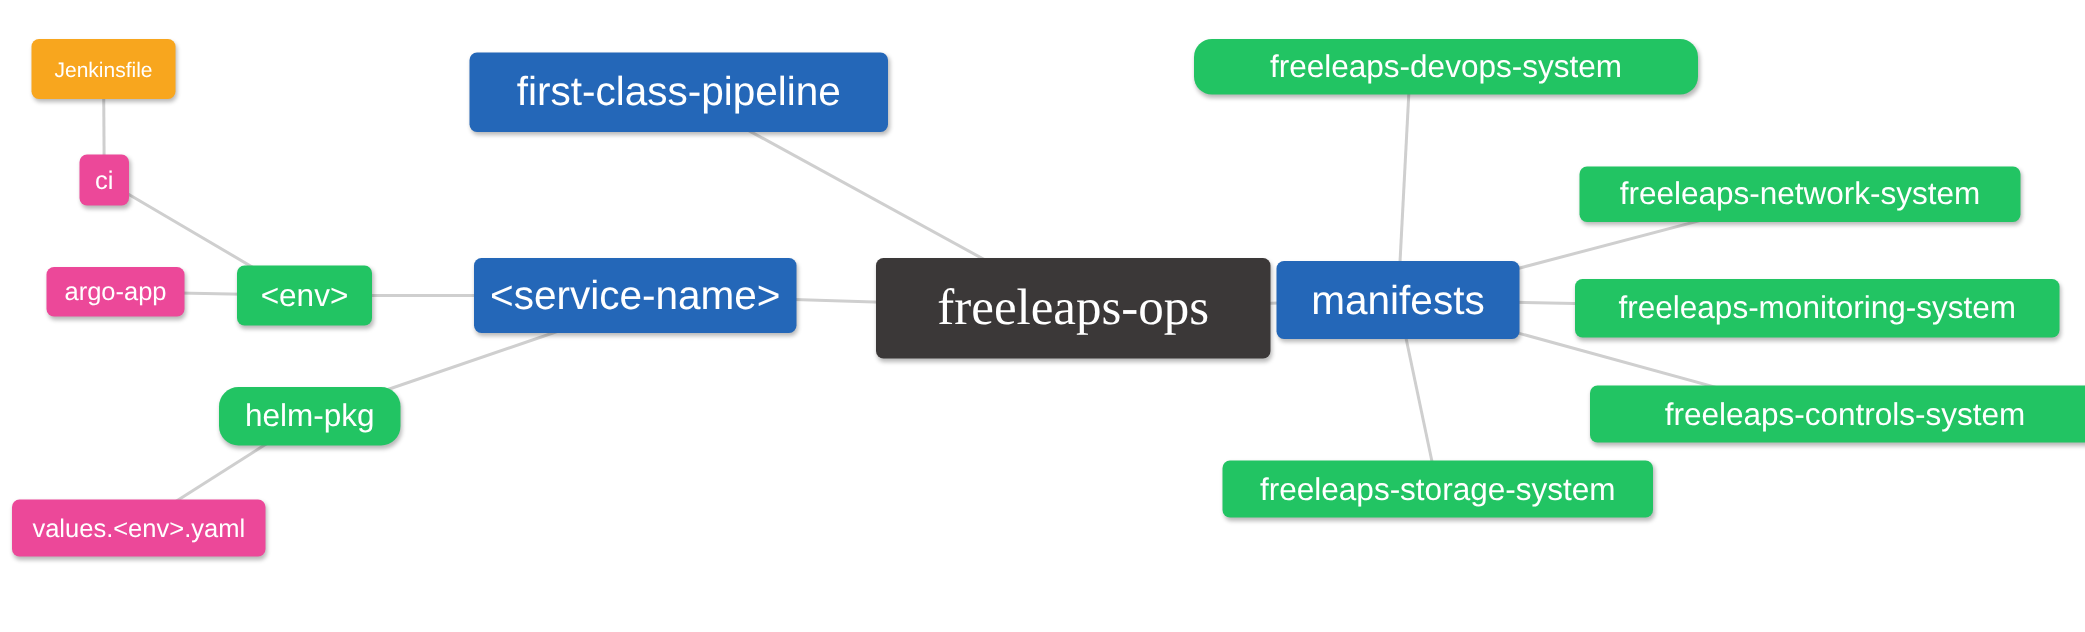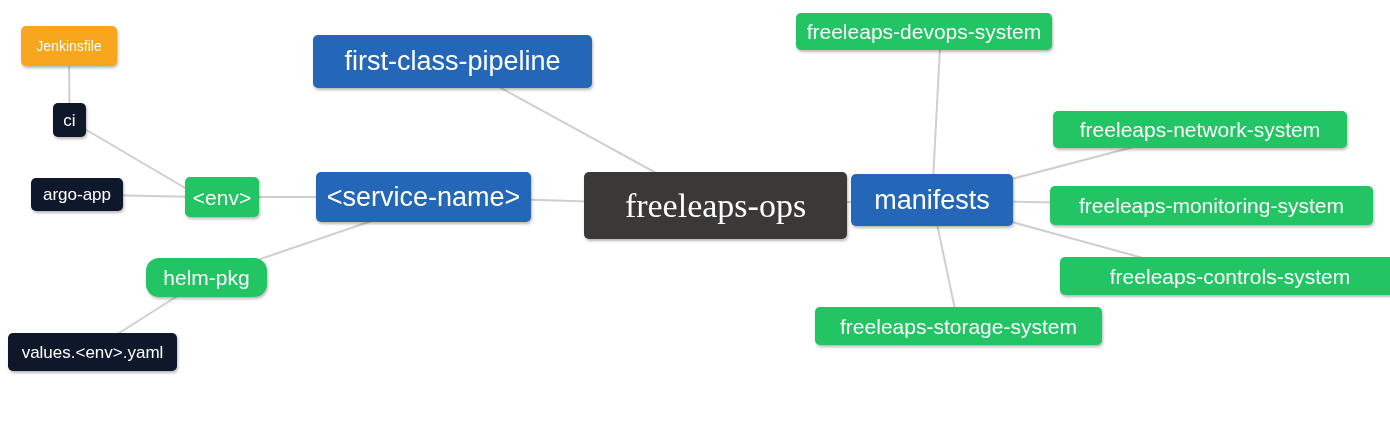--- a/index.html
+++ b/index.html
@@ -32,21 +32,21 @@
     color: #ffffff;
     border-radius: 5px;
     box-shadow: 1px 2px 3px rgba(0,0,0,0.28);
     white-space: nowrap;
     cursor: pointer;
     line-height: 1;
   }
   .n-root   { background: #3b3838; font-size: 34px; font-family: Liberation Serif, serif; }
   .n-blue   { background: #2467b8; font-size: 27px; }
   .n-green  { background: #22c463; font-size: 21px; }
-  .n-red    { background: #0f172a; font-size: 17px; }
+  .n-red    { background: #ec4899; font-size: 17px; }
   .n-orange { background: #f8a61e; font-size: 14px; }
 </style>
 </head>
 <body>
 
 <div class="canvas">
   <svg id="edge-layer" viewBox="0 0 1390 421" xmlns="http://www.w3.org/2000/svg">
       <line x1="69" y1="42" x2="69.5" y2="120" stroke="#cfcfcf" stroke-width="2"></line>
       <line x1="69.5" y1="120" x2="200.5" y2="197" stroke="#cfcfcf" stroke-width="2"></line>
       <line x1="76.5" y1="194.5" x2="200.5" y2="197" stroke="#cfcfcf" stroke-width="2"></line>
@@ -60,25 +60,25 @@
       <line x1="932" y1="200" x2="1200" y2="129.5" stroke="#cfcfcf" stroke-width="2"></line>
       <line x1="932" y1="200" x2="1211.5" y2="205.5" stroke="#cfcfcf" stroke-width="2"></line>
       <line x1="932" y1="200" x2="1208.5" y2="276" stroke="#cfcfcf" stroke-width="2"></line>
       <line x1="932" y1="200" x2="958.5" y2="326" stroke="#cfcfcf" stroke-width="2"></line>
     </svg>
   <div id="node-layer">
       <div class="node n-root" style="left: 584px; top: 172px; width: 263px; height: 67px;">freeleaps-ops</div>
       <div class="node n-blue" style="left: 316px; top: 172px; width: 215px; height: 50px;">&lt;service-name&gt;</div>
       <div class="node n-blue" style="left: 313px; top: 35px; width: 279px; height: 53px;">first-class-pipeline</div>
       <div class="node n-blue" style="left: 851px; top: 174px; width: 162px; height: 52px;">manifests</div>
-      <div class="node n-green" style="left: 158px; top: 177px; width: 74px; height: 40px; margin-left: 27px;">&lt;env&gt;</div>
+      <div class="node n-green" style="left: 158px; top: 177px; width: 90px; height: 40px;">&lt;env&gt;</div>
       <div class="node n-green" style="left: 146px; top: 258px; width: 121px; height: 39px; border-radius: 13px;">helm-pkg</div>
       <div class="node n-red" style="left: 53px; top: 103px; width: 33px; height: 34px;">ci</div>
       <div class="node n-red" style="left: 31px; top: 178px; width: 92px; height: 33px;">argo-app</div>
       <div class="node n-red" style="left: 8px; top: 333px; width: 169px; height: 38px;">values.&lt;env&gt;.yaml</div>
       <div class="node n-orange" style="left: 21px; top: 26px; width: 96px; height: 40px;">Jenkinsfile</div>
-      <div class="node n-green" style="left: 796px; top: 13px; width: 256px; height: 37px;">freeleaps-devops-system</div>
+      <div class="node n-green" style="left: 796px; top: 26px; width: 336px; height: 37px; border-radius: 12px;">freeleaps-devops-system</div>
       <div class="node n-green" style="left: 1053px; top: 111px; width: 294px; height: 37px;">freeleaps-network-system</div>
       <div class="node n-green" style="left: 1050px; top: 186px; width: 323px; height: 39px;">freeleaps-monitoring-system</div>
       <div class="node n-green" style="left: 1060px; top: 257px; width: 340px; height: 38px;">freeleaps-controls-system</div>
       <div class="node n-green" style="left: 815px; top: 307px; width: 287px; height: 38px;">freeleaps-storage-system</div>
     </div>
 </div>
 
 </body></html>

